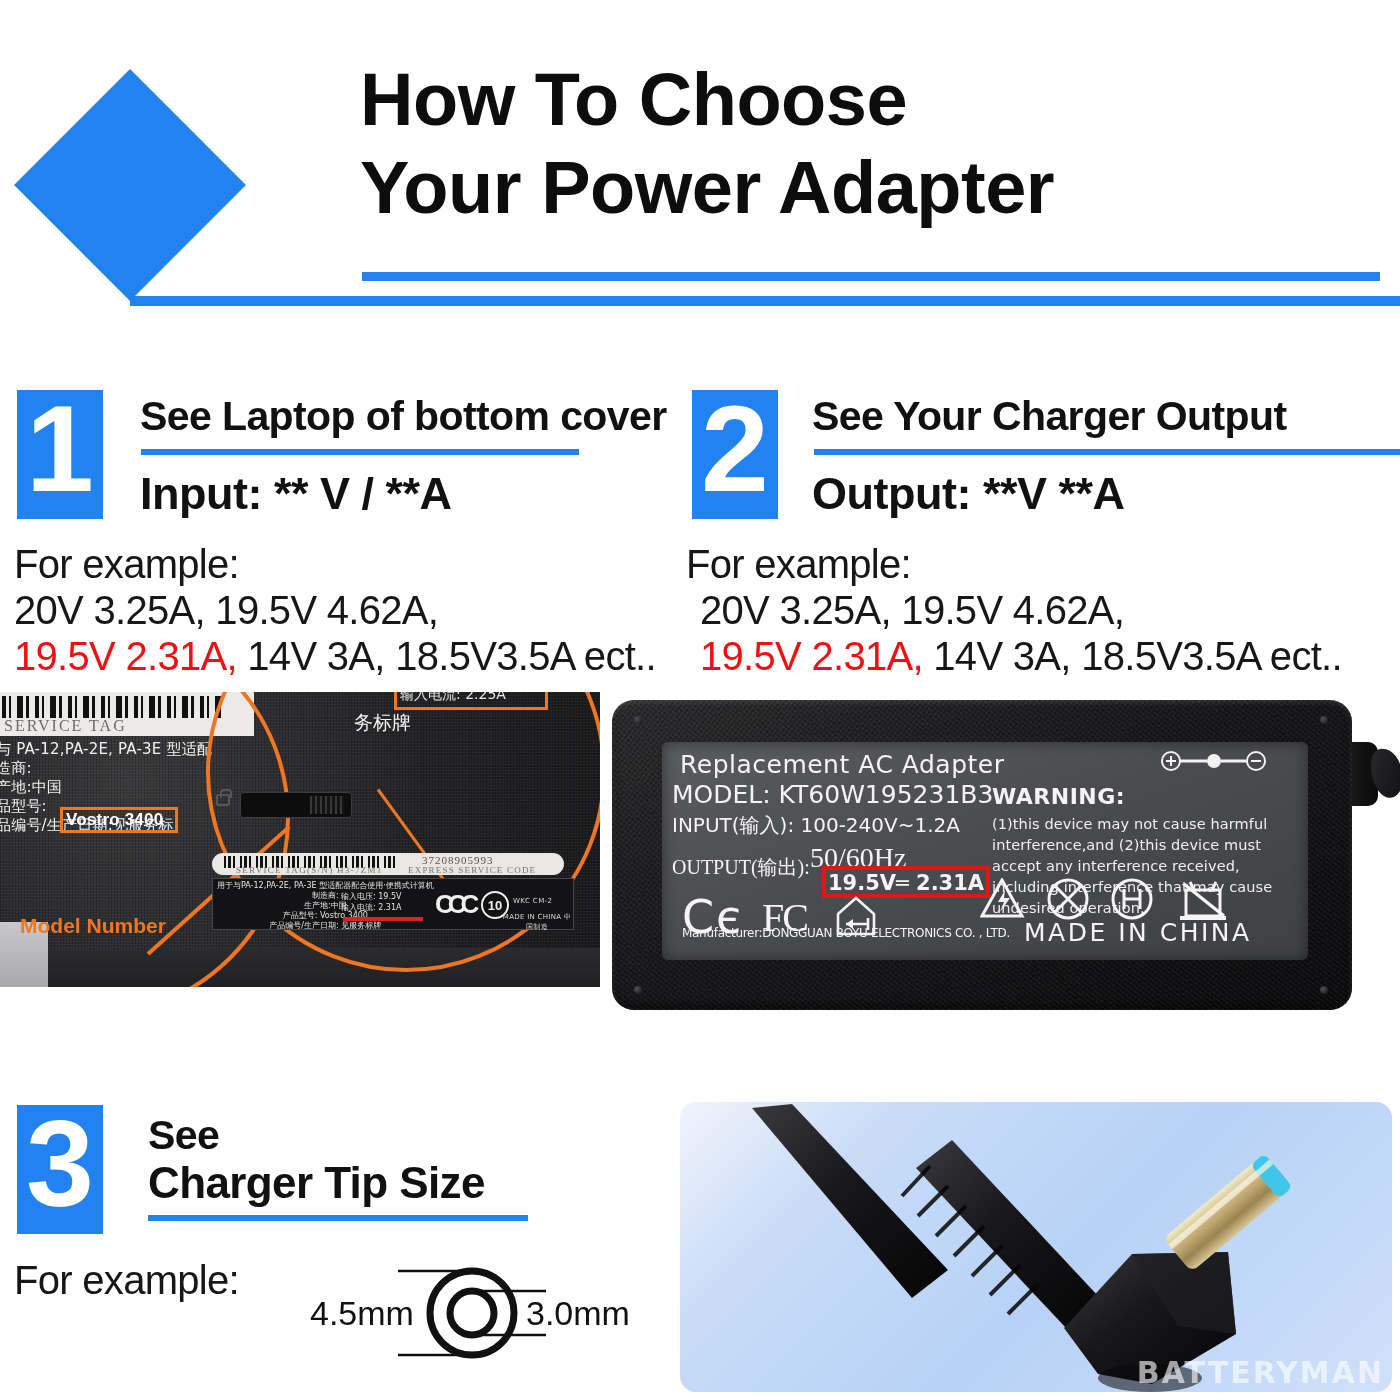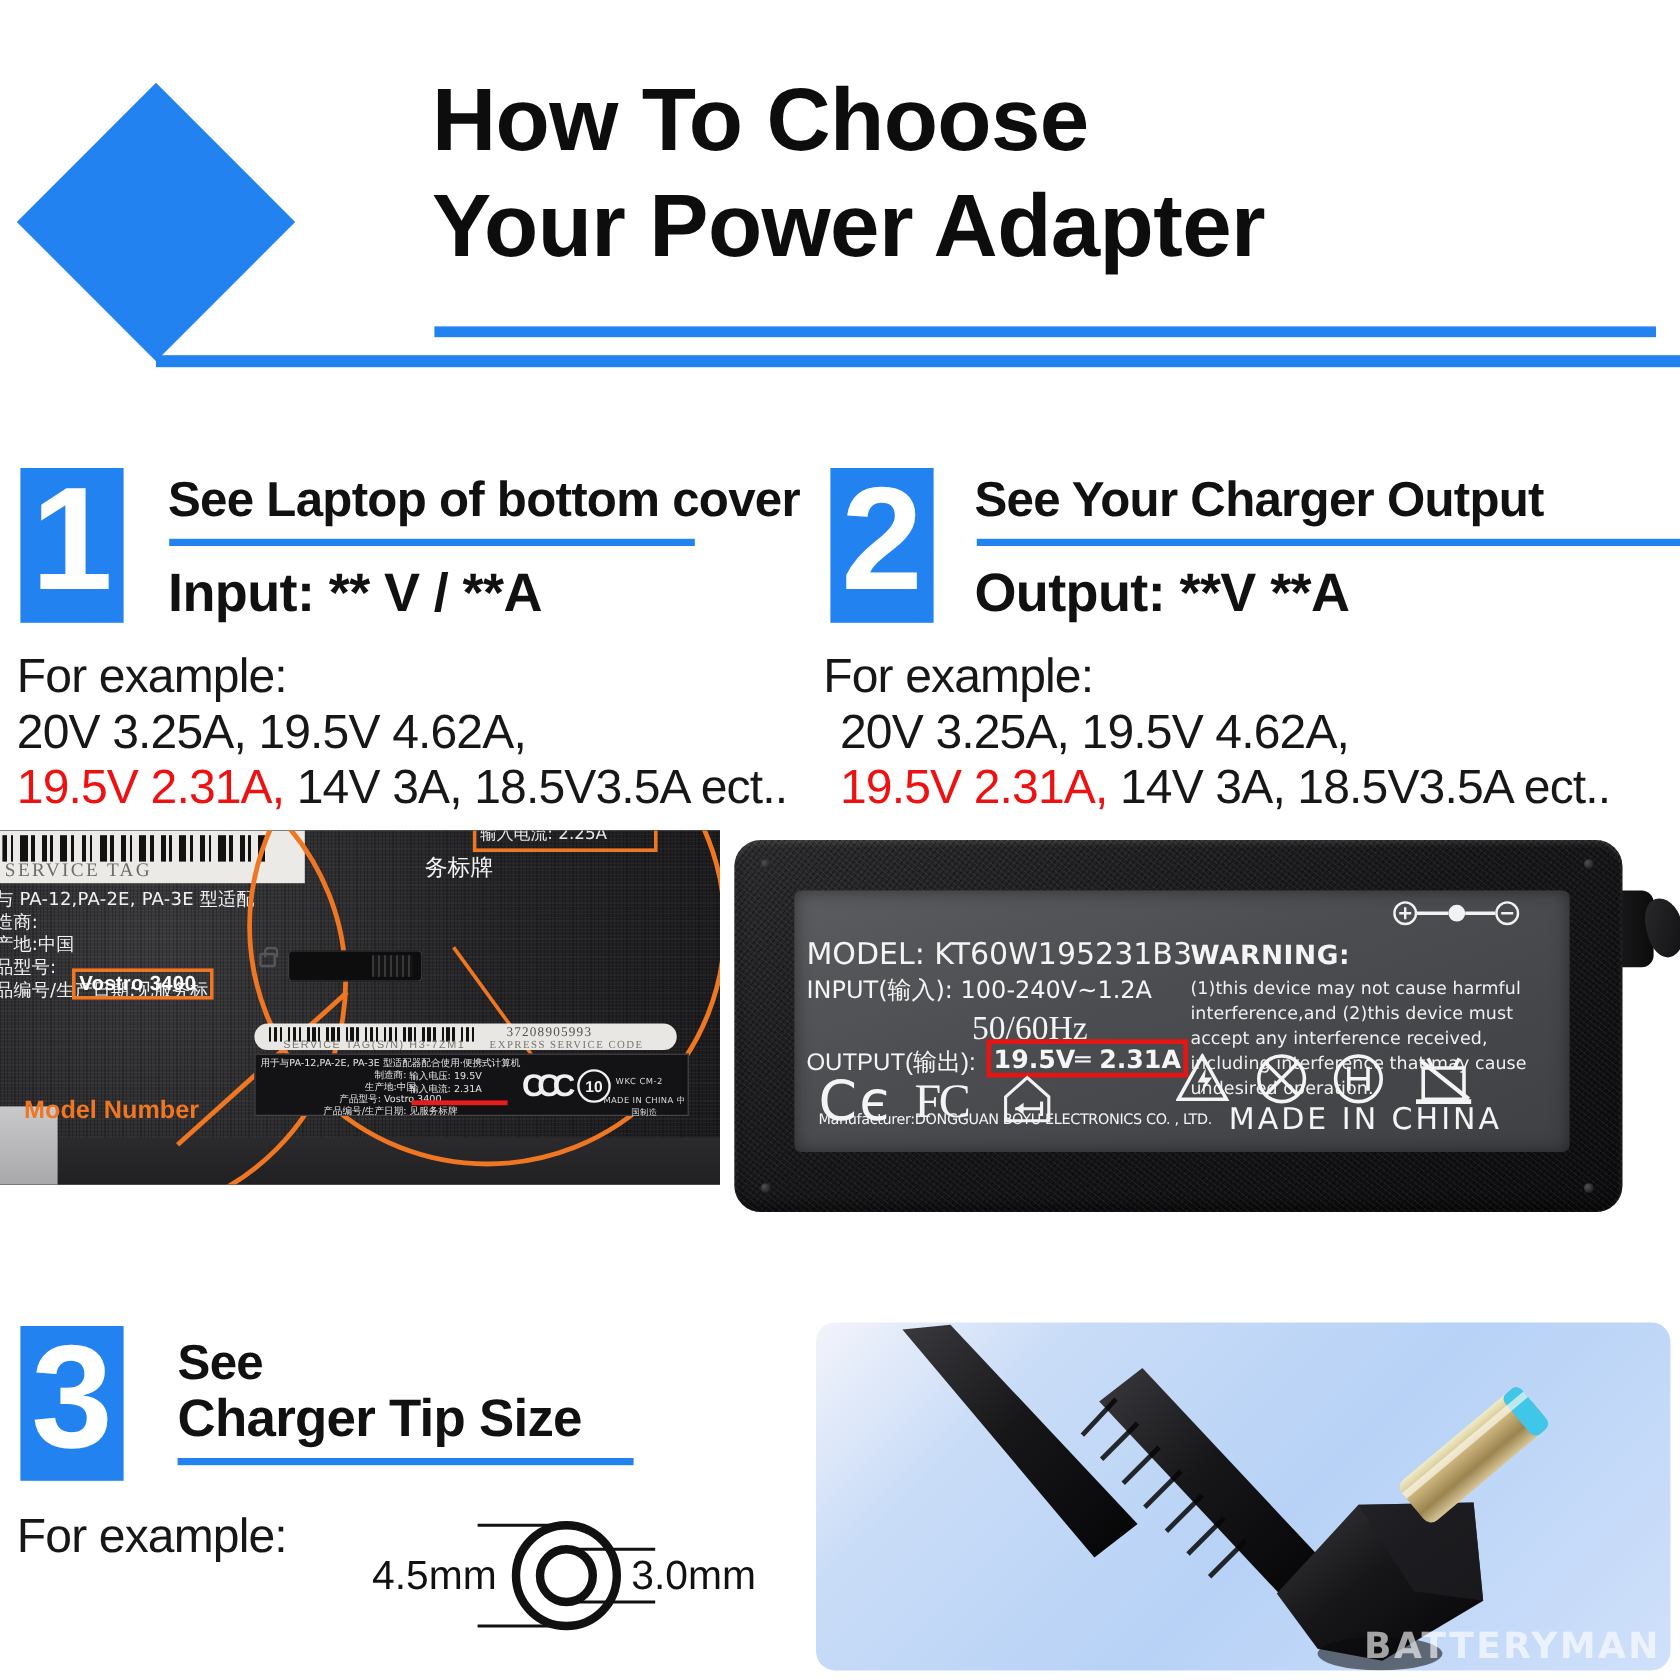--- a/index.html
+++ b/index.html
@@ -148,21 +148,21 @@
   }
   .lp-bigsticker {
     position: absolute; left: 212px; top: 161px; width: 352px; height: 22px;
     background: #e9e7e3; border-radius: 11px; overflow: hidden;
   }
   .lp-bigsticker .bc2 { position:absolute; left:12px; top:3px; width:176px; height:12px;
     background: repeating-linear-gradient(90deg,
       #111 0 2px,#e9e7e3 2px 4px,#111 4px 7px,#e9e7e3 7px 9px,
       #111 9px 11px,#e9e7e3 11px 16px); }
   .lp-bigsticker .stxt { position:absolute; left:24px; top:12px; font-size:9px;
-    letter-spacing:1.3px; color:#77756f; font-family:Liberation Sans, sans-serif; }
+    letter-spacing:1.3px; color:#77756f; font-family:Liberation Serif, serif; }
   .lp-bigsticker .snum { position:absolute; left:210px; top:1px; font-size:11px;
     letter-spacing:1px; color:#55534f; font-family:"Liberation Serif", serif; }
   .lp-bigsticker .esc { position:absolute; left:196px; top:12px; font-size:9px;
     letter-spacing:1.2px; color:#77756f; font-family:"Liberation Serif", serif; }
   .lp-infoplate {
     position: absolute; left: 212px; top: 186px; width: 362px; height: 52px;
     background: #131315; border: 1px solid #45454a; text-align: center;
   }
   .lp-ip-left { position:absolute; left:4px; top:2px; font-size:8px; color:#e3e3e3;
     line-height:10px; font-family:"DejaVu Sans", sans-serif; }
@@ -213,22 +213,22 @@
   }
   .al-text { position: absolute; color: #f4f4f4; white-space: nowrap; }
   .al-title { left: 18px; top: 8px; font-size: 25px; letter-spacing: .5px;
     font-family: "DejaVu Sans", sans-serif; }
   .al-model { left: 10px; top: 38px; font-size: 25px; letter-spacing: 0px;
     font-family: "DejaVu Sans", sans-serif; }
   .al-input { left: 10px; top: 70px; font-size: 20px;
     font-family: "DejaVu Sans", sans-serif; }
   .al-hz { left: 148px; top: 100px; font-size: 28px;
     font-family: Liberation Serif, serif; }
-  .al-output { left: 10px; top: 130px; font-size: 20px;
-    font-family: Liberation Sans, sans-serif; }
+  .al-output { left: 10px; top: 112px; font-size: 20px;
+    font-family: Liberation Serif, serif; }
   .al-outbox {
     position: absolute; left: 160px; top: 124px; width: 168px; height: 32px;
     border: 4px solid #e31515;
   }
   .al-outval {
     position: absolute; left: 166px; top: 129px; font-size: 21px; color: #f5f5f5;
     font-weight: bold; white-space: nowrap; font-family: "DejaVu Sans", sans-serif;
   }
   .al-warnhead { left: 330px; top: 42px; font-size: 22px; font-weight: bold;
     letter-spacing: .5px; font-family: "DejaVu Sans", sans-serif; }
@@ -368,20 +368,21 @@
   <div class="adapter-wrap">
     <div class="adapter-plugbase"></div>
     <div class="adapter-plugtip"></div>
     <div class="adapter-body">
       <div class="adapter-screw" style="left:22px; top:16px;"></div>
       <div class="adapter-screw" style="right:24px; top:16px;"></div>
       <div class="adapter-screw" style="left:22px; bottom:16px;"></div>
       <div class="adapter-screw" style="right:24px; bottom:16px;"></div>
 
       <div class="adapter-label">
+        <div class="al-text al-title">Replacement AC Adapter</div>
         <div class="al-text al-model">MODEL: KT60W195231B3</div>
         <div class="al-text al-input">INPUT(输入): 100-240V~1.2A</div>
         <div class="al-text al-hz">50/60Hz</div>
         <div class="al-text al-output">OUTPUT(输出):</div>
         <div class="al-outbox"></div>
         <div class="al-outval">19.5V═ 2.31A</div>
 
         <div class="al-text al-warnhead">WARNING:</div>
         <div class="al-warnbody">(1)this device may not cause harmful interference,and (2)this device must accept any interference received, including interference that may cause undesired operation.</div>
         <div class="al-text al-madein">MADE IN CHINA</div>

